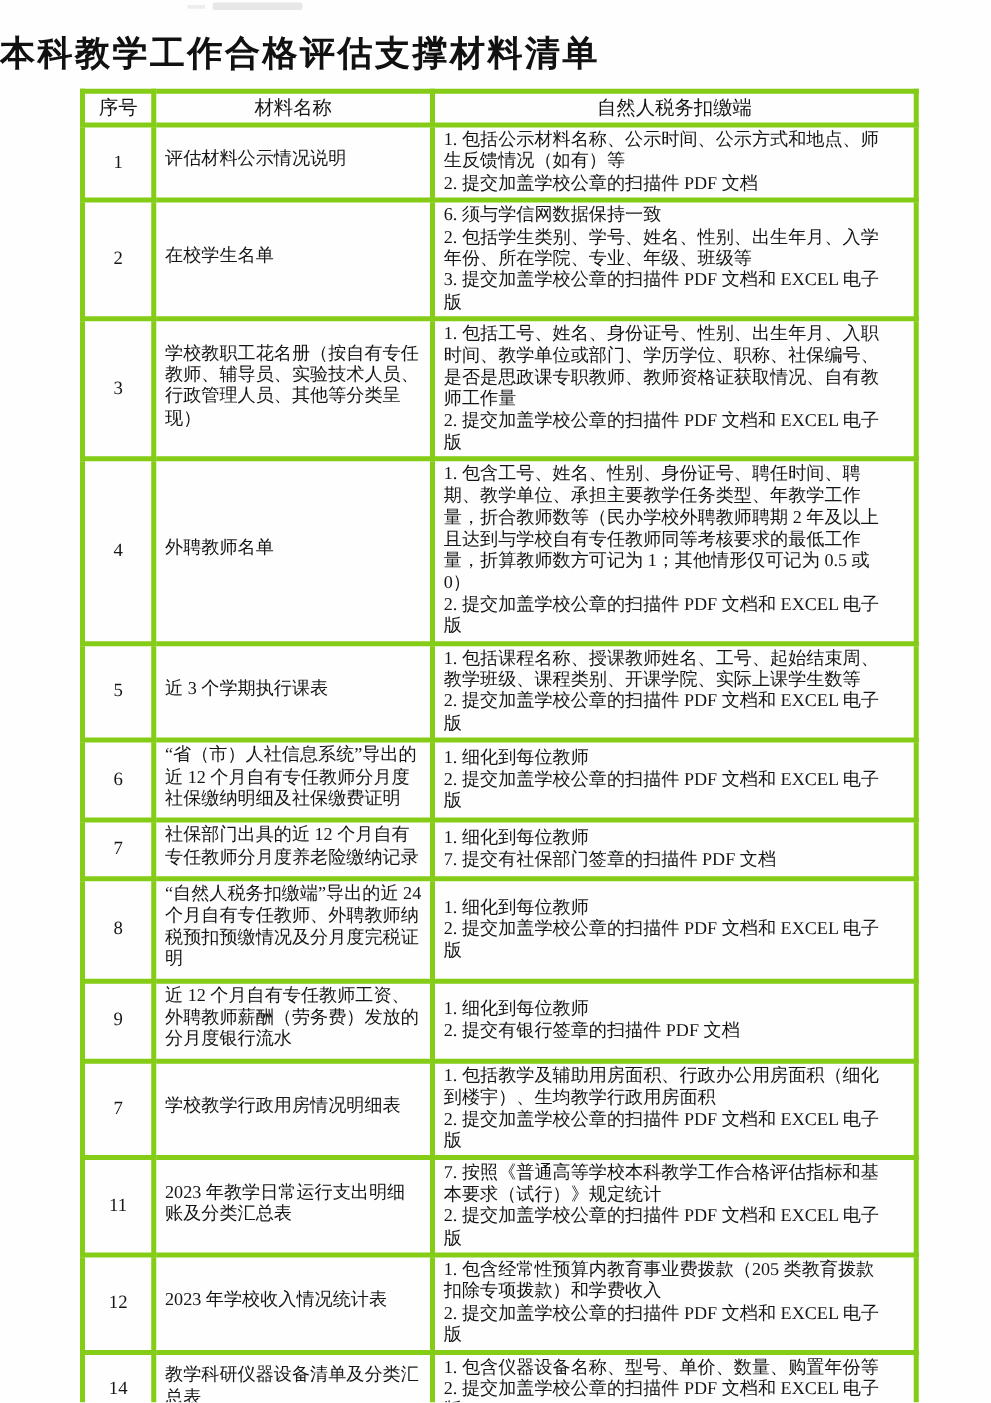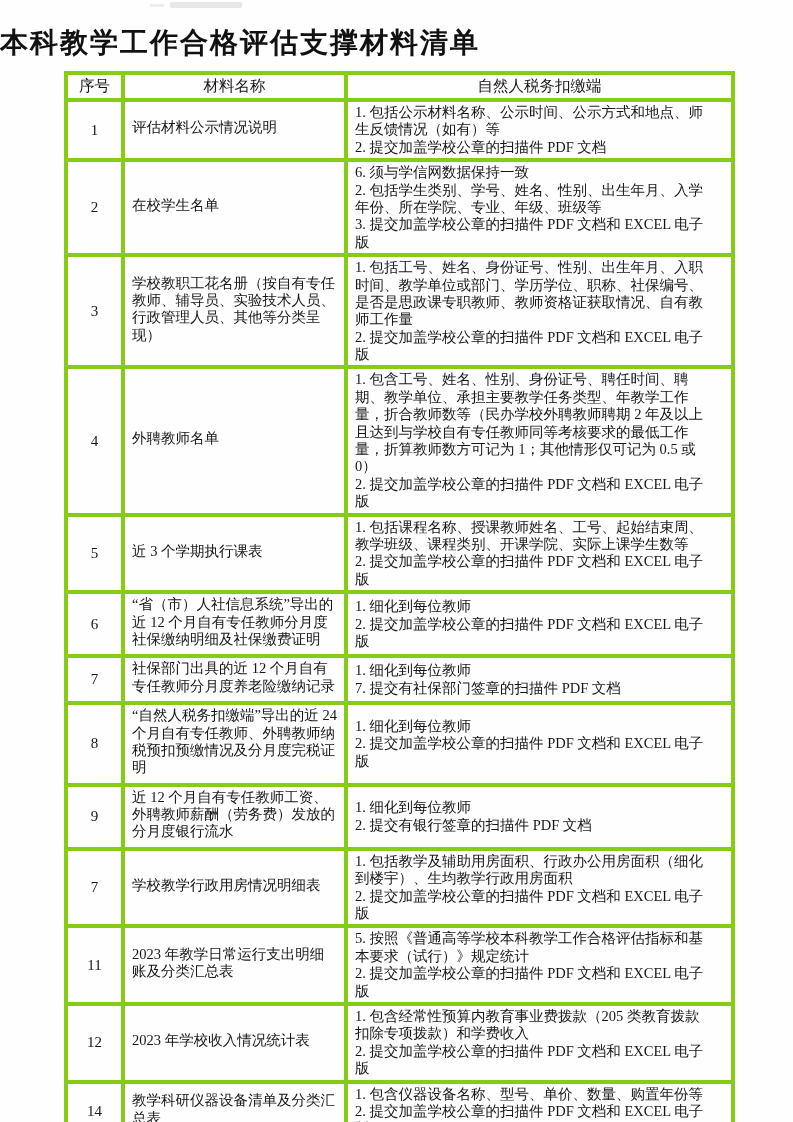--- a/index.html
+++ b/index.html
@@ -183,21 +183,21 @@
         <td class="c-name">学校教学行政用房情况明细表</td>
         <td class="c-req">
           <div class="req-line">1. 包括教学及辅助用房面积、行政办公用房面积（细化到楼宇）、生均教学行政用房面积</div>
           <div class="req-line">2. 提交加盖学校公章的扫描件 PDF 文档和 EXCEL 电子版</div>
         </td>
       </tr>
       <tr>
         <td class="c-no">11</td>
         <td class="c-name">2023 年教学日常运行支出明细账及分类汇总表</td>
         <td class="c-req">
-          <div class="req-line">5. 按照《普通高等学校本科教学工作合格评估指标和基本要求（试行）》规定统计</div>
+          <div class="req-line">7. 按照《普通高等学校本科教学工作合格评估指标和基本要求（试行）》规定统计</div>
           <div class="req-line">2. 提交加盖学校公章的扫描件 PDF 文档和 EXCEL 电子版</div>
         </td>
       </tr>
       <tr>
         <td class="c-no">12</td>
         <td class="c-name">2023 年学校收入情况统计表</td>
         <td class="c-req">
           <div class="req-line">1. 包含经常性预算内教育事业费拨款（205 类教育拨款扣除专项拨款）和学费收入</div>
           <div class="req-line">2. 提交加盖学校公章的扫描件 PDF 文档和 EXCEL 电子版</div>
         </td>

